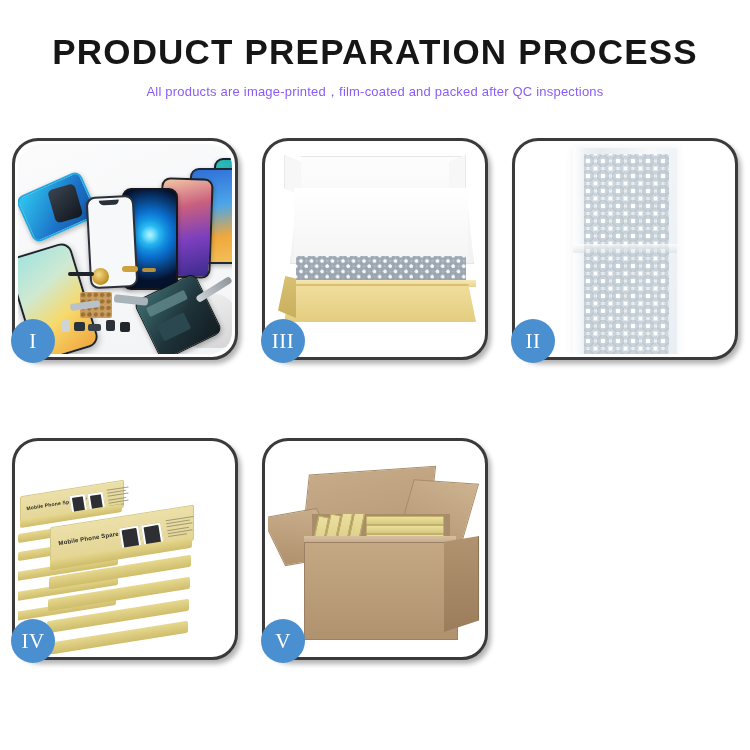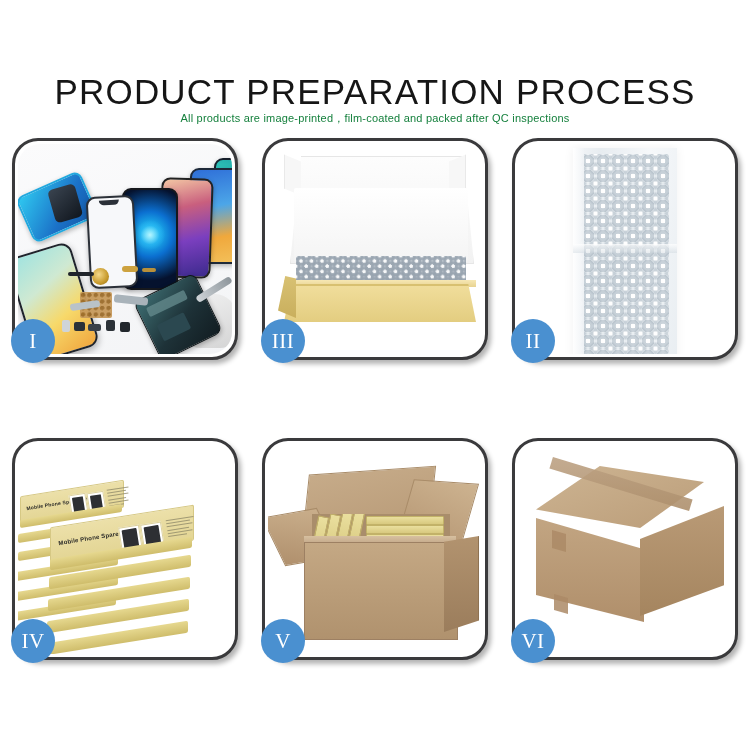--- a/index.html
+++ b/index.html
@@ -6,25 +6,25 @@
   body{
     width:750px;height:750px;background:#ffffff;
     font-family:"Liberation Sans", sans-serif;
     overflow:hidden;position:relative;
   }
   .page{width:750px;height:750px;position:relative;}
 
   
   .header{padding-top:34px;text-align:center;}
   .title{
-    font-size:35px;font-weight:400;letter-spacing:1.2px;
-    color:#161616;line-height:1.05;white-space:nowrap;margin-top:40px;
+    font-size:35px;font-weight:700;letter-spacing:1.2px;
+    color:#161616;line-height:1.05;white-space:nowrap;
   }
   .subtitle{
-    font-size:11px;color:#15803d;
+    margin-top:12px;font-size:13px;color:#8b5cf6;
     letter-spacing:.2px;white-space:nowrap;
   }
 
   
   .grid{
     position:absolute;left:12px;top:138px;
     width:726px;
     display:grid;
     grid-template-columns:repeat(3,226px);
     grid-template-rows:repeat(2,222px);
@@ -353,26 +353,15 @@
           <div class="kbx" style="left:54px;top:20px;width:76px;height:7px;"></div>
           <div class="kbx" style="left:54px;top:29px;width:76px;height:7px;"></div>
         </div>
         <div class="c-rim"></div>
         <div class="c-body"></div>
         <div class="c-bodyside"></div>
       </div>
       <div class="badge">V</div>
     </div>
 
-    <div class="panel">
-      <div class="stage p6">
-        <div class="s-top"></div>
-        <div class="s-tape"></div>
-        <div class="s-front"></div>
-        <div class="s-right"></div>
-        <div class="s-tab1"></div>
-        <div class="s-tab2"></div>
-      </div>
-      <div class="badge">VI</div>
-    </div>
 
   </div>
 </div>
 
 </body></html>

